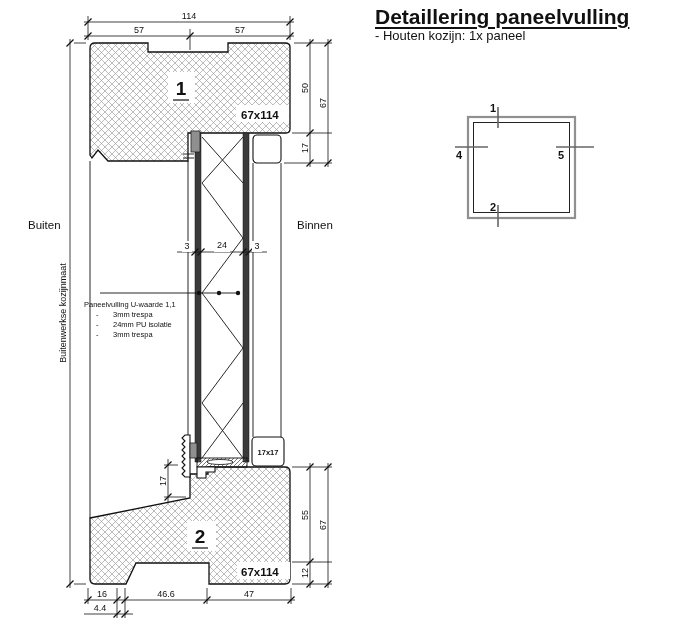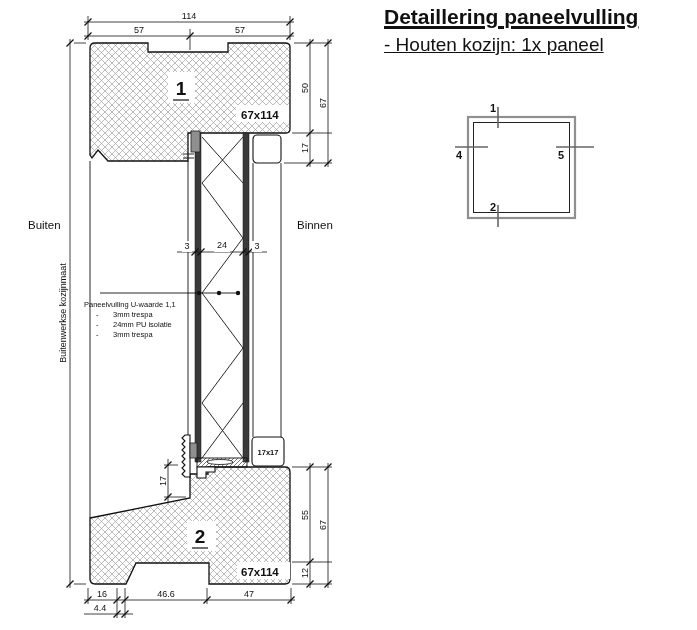--- a/index.html
+++ b/index.html
@@ -1,21 +1,21 @@
 <!DOCTYPE html>
 <html><head>
 <meta charset="utf-8">
 <style>
   html,body { margin:0; padding:0; background:#fff; }
   .canvas { position:relative; width:697px; height:630px; background:#fff;
             font-family:"Liberation Sans","DejaVu Sans",sans-serif; color:#111; overflow:hidden; }
-  .titleblock { position:absolute; left:384px; top:5px;text-decoration:underline; }
+  .titleblock { position:absolute; left:375px; top:5px; }
   .titleblock h1 { margin:0; font-size:21px; font-weight:bold; line-height:1.1;
                    text-decoration:underline; text-decoration-thickness:2px; text-underline-offset:3px; }
-  .titleblock p { margin:6px 0 0 0; font-size:19px; }
+  .titleblock p { margin:0 0 0 0; font-size:13px; }
   svg { position:absolute; left:0; top:0; }
   svg text { font-family:"Liberation Sans","DejaVu Sans",sans-serif; fill:#111; }
   .dim  { font-size:9px; }
   .side { font-size:11.5px; }
   .prof { font-size:11.5px; font-weight:bold; }
   .bead { font-size:7.5px; font-weight:bold; }
   .note { font-size:7.5px; }
   .big  { font-size:19px; font-weight:bold; }
   .kp   { font-size:11px; font-weight:bold; }
   .ol { fill:url(#xhatch); stroke:#111; stroke-width:1.3; }

